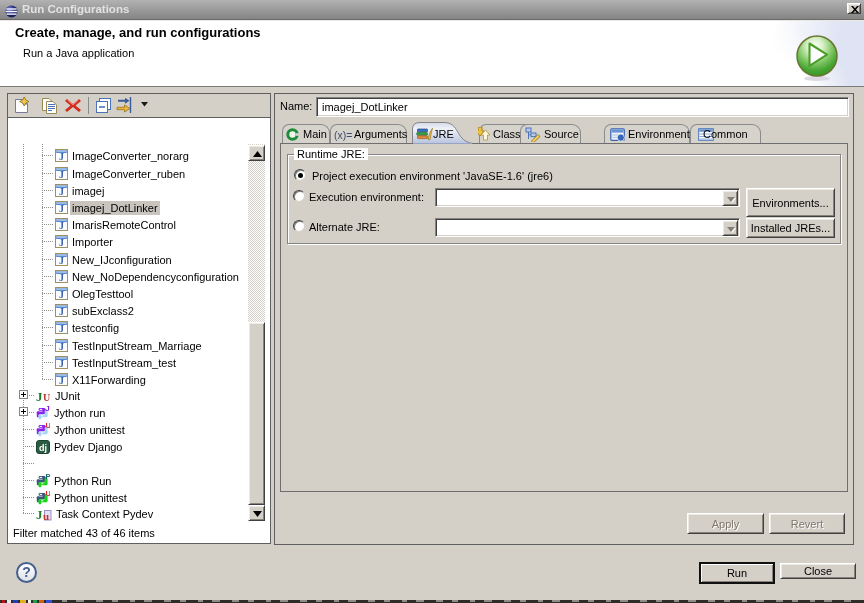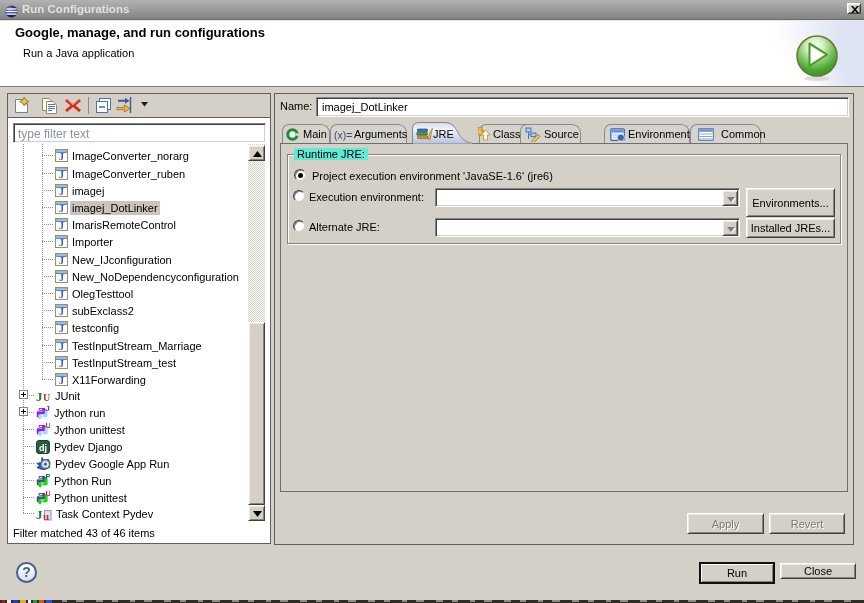--- a/index.html
+++ b/index.html
@@ -41,21 +41,21 @@
 #thumb{position:absolute;left:240px;top:228px;width:17px;height:183px}
 
 #rpanel{left:274px;top:93px;width:580px;height:452px;border:1px solid #5f5f5f;background:#d4d0c8}
 
 #tcontent{left:280px;top:143px;width:568px;height:349px;border:1px solid #6e6e6e;background:#d4d0c8}
 .tab{position:absolute;top:124px;height:19px;background:#d6d3cc;border:1px solid #8a8a8a;border-bottom:none;border-radius:7px 9px 0 0;font-size:11px}
 .tab svg,.tab span{position:absolute}
 .tab span{top:3px;white-space:nowrap}
 
 #grp{left:287px;top:154px;width:554px;height:90px;border:1px solid #848484;box-shadow:1px 1px 0 #fff, inset 1px 1px 0 #fff}
-#grp .glbl{position:absolute;left:6px;top:-7px;background:#5eead4;padding:0 3px}
+#grp .glbl{position:absolute;left:6px;top:-7px;background:#ffffff;padding:0 3px}
 .radio{position:absolute;width:12px;height:12px;border-radius:50%;background:#fff;border:1px solid;border-color:#404040 #d4d0c8 #d4d0c8 #404040;box-shadow:inset 1px 1px 0 #808080}
 .radio.on::after{content:"";position:absolute;left:2.5px;top:2.5px;width:5px;height:5px;border-radius:50%;background:#000}
 .combo{position:absolute;width:305px;height:19px}
 .cbtn{position:absolute;right:1px;top:1px;width:16px;height:16px}
 .cbtn::before{content:"";position:absolute;left:5px;top:7px;border:4px solid transparent;border-top:5px solid #fdfcfb}
 .cbtn::after{content:"";position:absolute;left:4px;top:6px;border:4px solid transparent;border-top:5px solid #807d78}
 
 #bstrip{left:0;top:600px;width:864px;height:3px;background:#2f2d2a;overflow:hidden}
 </style></head><body>
 
@@ -77,21 +77,21 @@
  <div class="abs raised" style="left:847px;top:3px;width:14px;height:11px">
       <svg style="position:absolute;left:3px;top:2px" width="8" height="7" viewBox="0 0 8 7">
         <path d="M0 0 L3 3.5 L0 7 H2 L4 4.7 L6 7 H8 L5 3.5 L8 0 H6 L4 2.3 L2 0 Z" fill="#000"></path>
       </svg>
     </div>
 </div>
 <div class="abs" id="strip1"></div>
 
 <div class="abs" id="hdr">
  <div class="abs" id="hdrgrad"></div>
- <div class="h1">Google, manage, and run configurations</div>
+ <div class="h1">Create, manage, and run configurations</div>
  <div class="h2">Run a Java application</div>
  <svg class="abs" style="left:794px;top:13px" width="46" height="48" viewBox="0 0 46 48">
   <defs>
    <radialGradient id="gs" cx="45%" cy="26%" r="72%">
     <stop offset="0%" stop-color="#fbfefa"></stop>
           <stop offset="28%" stop-color="#d8f0c8"></stop>
     <stop offset="58%" stop-color="#84c868"></stop>
           <stop offset="85%" stop-color="#46a432"></stop>
     <stop offset="100%" stop-color="#3c9a28"></stop>
    </radialGradient>
@@ -133,23 +133,20 @@
   <svg class="abs" style="left:108px;top:3px" width="18" height="17" viewBox="0 0 18 17">
         <line x1="14.5" y1="0" x2="14.5" y2="8" stroke="#3a5a9a" stroke-width="1.4"></line>
         <path d="M2 2.8 H9 V0.8 L13.5 3.8 L9 6.8 V4.8 H2 Z" fill="#3a5a9a"></path>
         <line x1="14.5" y1="8" x2="14.5" y2="16" stroke="#3a5a9a" stroke-width="1.4"></line>
         <path d="M1 10.3 H8.5 V8 L14 11.5 L8.5 15 V12.7 H1 Z" fill="#f0b43c" stroke="#8a6a10" stroke-width="0.7"></path>
       </svg>
   <svg class="abs" style="left:133px;top:8px" width="8" height="5" viewBox="0 0 8 5">
         <path d="M0 0 H7 L3.5 4.5 Z" fill="#1a1a1a"></path>
       </svg>
  </div>
- <div class="abs sunken" id="filter">
-      <span>type filter text</span>
-    </div>
  <div class="abs" id="treezone" style="left:0;top:50px;width:240px;height:372px;overflow:visible">
  <div class="vdot" style="left:15px;top:0px;height:369px"></div>
  <div class="vdot" style="left:34px;top:0px;height:235px"></div>
  <div class="hdot" style="left:34px;top:11px;width:12px"></div>
  <div class="row" style="left:47px;top:3px">
         <svg width="13" height="13" viewBox="0 0 13 13">
           <rect x="0.5" y="0.5" width="12" height="12" fill="#fafcff" stroke="#a09060"></rect>
           <rect x="1.2" y="1.2" width="10.6" height="2.8" fill="#5588d0"></rect>
           <rect x="1.8" y="1.6" width="9.4" height="1" fill="#cfe0f4"></rect>
           <text x="6.5" y="11" font-family="Liberation Serif" font-size="10" font-weight="bold" fill="#3a62a8" text-anchor="middle">J</text>
@@ -338,28 +335,20 @@
       </div>
  <div class="hdot" style="left:15px;top:302px;width:12px"></div>
  <div class="row" style="left:28px;top:294px">
         <svg width="14" height="14" viewBox="0 0 14 14">
           <rect x="0.5" y="0.5" width="13" height="13" rx="2.5" fill="#2a5c44" stroke="#1c4230"></rect>
           <text x="7" y="10.5" font-family="Liberation Sans" font-size="9" font-weight="bold" fill="#fff" text-anchor="middle">dj</text>
         </svg>
         <span class="lbl">Pydev Django</span>
       </div>
  <div class="hdot" style="left:15px;top:319px;width:12px"></div>
- <div class="row" style="left:28px;top:311px">
-        <svg width="15" height="14" viewBox="0 0 15 14">
-          <path d="M6 0.5 L7.5 3 L12.5 2.5 L14 6 L13.5 10.5 L9 12.5 L4.5 12 L1 10.5 L4 8.5 L0.8 6.5 L5.5 5.5 Z" fill="#2e62be" stroke="#16388c" stroke-width="0.9"></path>
-          <circle cx="9.4" cy="7.2" r="3.8" fill="#f0f0ea" stroke="#8a9098" stroke-width="1.1"></circle>
-          <circle cx="9.4" cy="7.2" r="1.6" fill="#2a6ad4"></circle>
-        </svg>
-        <span class="lbl">Pydev Google App Run</span>
-      </div>
  <div class="hdot" style="left:15px;top:336px;width:12px"></div>
  <div class="row" style="left:28px;top:328px">
         <svg width="14" height="15" viewBox="0 0 14 15">
           <g fill="#3c5878">
             <rect x="2.6" y="3" width="6.6" height="2.7" rx="1"></rect>
             <rect x="6.6" y="3.8" width="3.1" height="5" rx="0.8"></rect>
             <rect x="0.8" y="6.6" width="7.8" height="2.7" rx="0.8"></rect>
             <rect x="0.8" y="6.6" width="2.7" height="5.6" rx="0.8"></rect>
           </g>
           <rect x="3.7" y="3.9" width="2.4" height="1" fill="#fff"></rect>
@@ -465,21 +454,21 @@
 <div class="tab" style="left:690px;width:71px">
     <svg style="left:7px;top:3px" width="16" height="13" viewBox="0 0 16 13">
       <rect x="0.7" y="0.7" width="14.6" height="11.6" fill="#fff" stroke="#4a72b8"></rect>
       <rect x="1.2" y="1.2" width="13.6" height="2.6" fill="#6a92cc"></rect>
       <g stroke="#8aa8d4" stroke-width="1">
         <line x1="1.5" y1="6" x2="14.5" y2="6"></line>
         <line x1="1.5" y1="8.5" x2="14.5" y2="8.5"></line>
         <line x1="1.5" y1="11" x2="14.5" y2="11"></line>
       </g>
     </svg>
-    <span style="left:30px">Common</span>
+    <span style="left:12px">Common</span>
   </div>
 
 <svg class="abs" style="left:412px;top:121px" width="67" height="23" viewBox="0 0 67 23">
  <defs>
       <linearGradient id="tg" x1="0" y1="0" x2="0" y2="1">
   <stop offset="0%" stop-color="#d5dae9"></stop>
         <stop offset="30%" stop-color="#f0f2f8"></stop>
         <stop offset="100%" stop-color="#b6c2de"></stop>
  </linearGradient>
     </defs>

